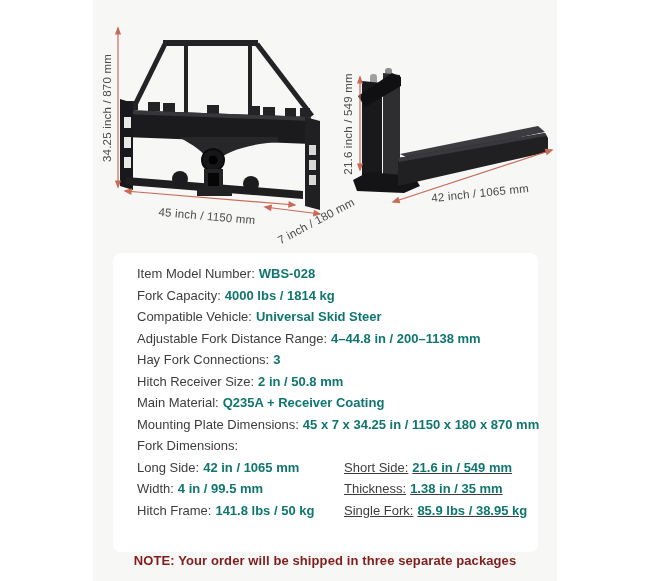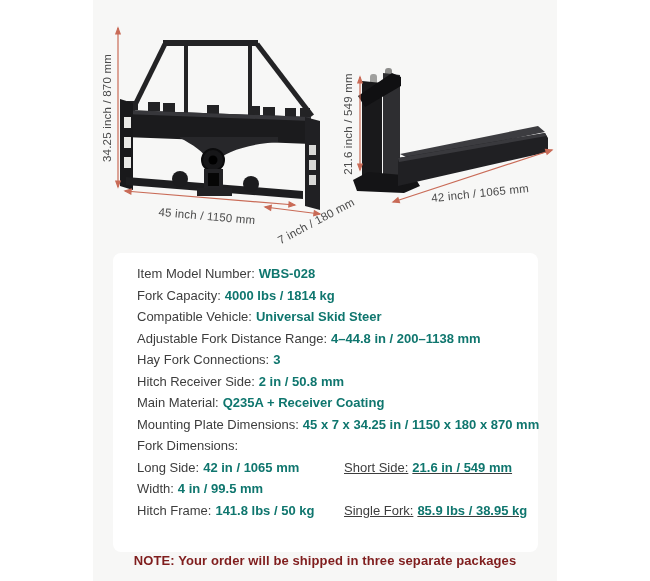--- a/index.html
+++ b/index.html
@@ -143,37 +143,38 @@
       <div class="row">
         <span>Compatible Vehicle:</span><span class="val">Universal Skid Steer</span>
       </div>
       <div class="row">
         <span>Adjustable Fork Distance Range:</span><span class="val">4–44.8 in / 200–1138 mm</span>
       </div>
       <div class="row">
         <span>Hay Fork Connections:</span><span class="val">3</span>
       </div>
       <div class="row">
-        <span>Hitch Receiver Side:</span><span class="val">2 in / 50.8 mm</span>
+        <span>Hitch Receiver Size:</span><span class="val">2 in / 50.8 mm</span>
       </div>
       <div class="row">
         <span>Main Material:</span><span class="val">Q235A + Receiver Coating</span>
       </div>
       <div class="row">
         <span>Mounting Plate Dimensions:</span><span class="val">45 x 7 x 34.25 in / 1150 x 180 x 870 mm</span>
       </div>
       <div class="row">
         <span>Fork Dimensions:</span>
       </div>
       <div class="row">
         <span>Long Side:</span><span class="val">42 in / 1065 mm</span>
         <span class="col2"><span>Short Side:</span><span class="val">21.6 in / 549 mm</span></span>
       </div>
       <div class="row">
         <span>Width:</span><span class="val">4 in / 99.5 mm</span>
+        <span class="col2"><span>Thickness:</span><span class="val">1.38 in / 35 mm</span></span>
       </div>
       <div class="row">
         <span>Hitch Frame:</span><span class="val">141.8 lbs / 50 kg</span>
         <span class="col2"><span>Single Fork:</span><span class="val">85.9 lbs / 38.95 kg</span></span>
       </div>
     </div>
 
     <div class="note">NOTE: Your order will be shipped in three separate packages</div>
   </div>
 </div>

